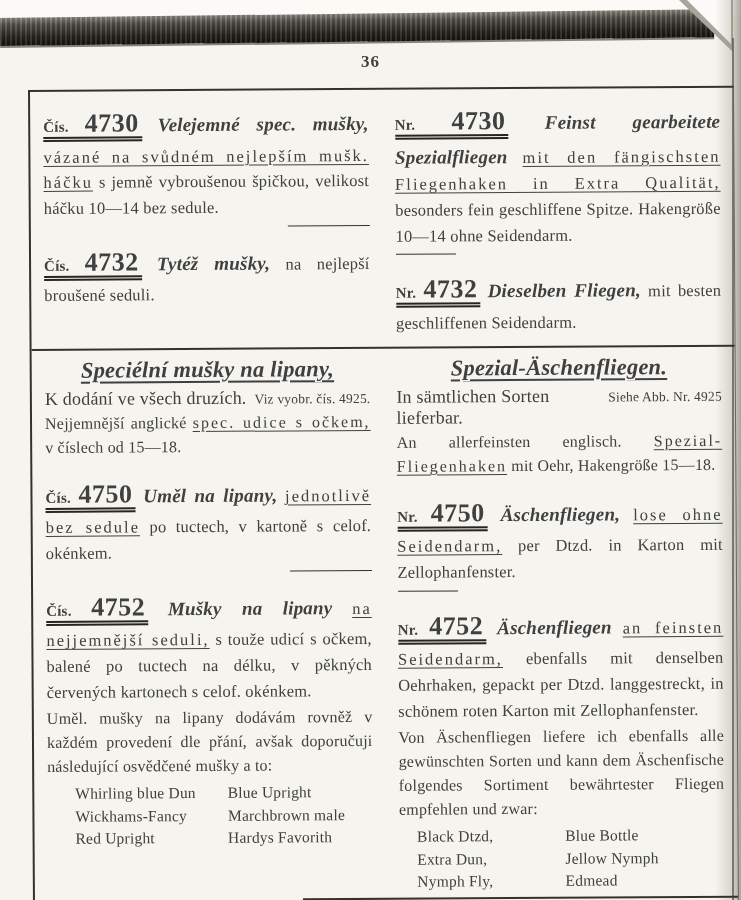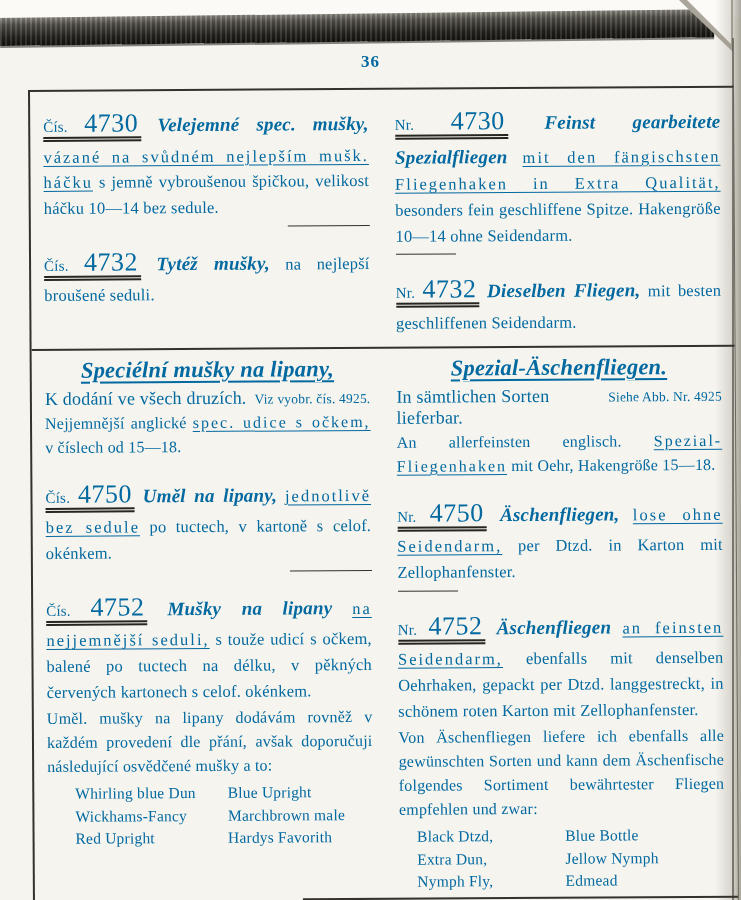--- a/index.html
+++ b/index.html
@@ -1,18 +1,18 @@
 <!DOCTYPE html>
 <html><head>
 <meta charset="utf-8">
 <style>
   html,body{margin:0;padding:0;background:#d8d6d0;}
   .page{
     position:relative;width:741px;height:900px;overflow:hidden;
-    background:#f5f4ee;color:#0369a1;
+    background:#f5f4ee;color:#404040;
     font-family:"Liberation Serif","DejaVu Serif",serif;
     letter-spacing:.2px;
   }
   
   .top-white{position:absolute;top:0;left:0;width:100%;height:17px;background:#fbfaf6;}
   .scan-topbar{
     position:absolute;top:18px;left:0;width:714px;height:28px;
     background:
       repeating-linear-gradient(90deg,rgba(255,255,255,.10) 0 2px,rgba(0,0,0,.14) 2px 5px),
       linear-gradient(180deg,#8d8a82 0%,#55524b 25%,#26241f 70%,#15140f 100%);
@@ -38,21 +38,21 @@
   }
   .row{display:flex;}
   .col{width:50%;padding:0 13px;box-sizing:border-box;}
 
   .row1{border-bottom:2px solid #34322b;padding:12px 0 10px;}
   .row2{padding:5px 0 4px;}
   .sep-partial{border-top:2px solid #34322b;margin-left:268px;height:0;}
   .row3{border-bottom:2px solid #34322b;padding:5px 0 2px;}
 
   .entry{margin:0;font-size:16.5px;line-height:1.56;text-align:justify;}
-  .cat{font-weight:normal;border-bottom:5px double #26251f;padding:0 3px 1px 0;white-space:nowrap;}
+  .cat{font-weight:bold;border-bottom:5px double #26251f;padding:0 3px 1px 0;white-space:nowrap;}
   .cat-label{font-size:15px;}
   .cat-num{font-size:26px;letter-spacing:.5px;}
   .t-title{font-style:italic;font-weight:700;font-size:19px;}
   .u{text-decoration:underline;text-underline-offset:3px;text-decoration-thickness:1.2px;}
   .sp{letter-spacing:2px;}
   .dash{border-top:1.6px solid #34322b;height:0;margin-top:5px;}
   .dash-r{width:82px;margin-left:auto;}
   .dash-l{width:60px;margin-right:auto;}
   .mt{margin-top:15px;}
 

